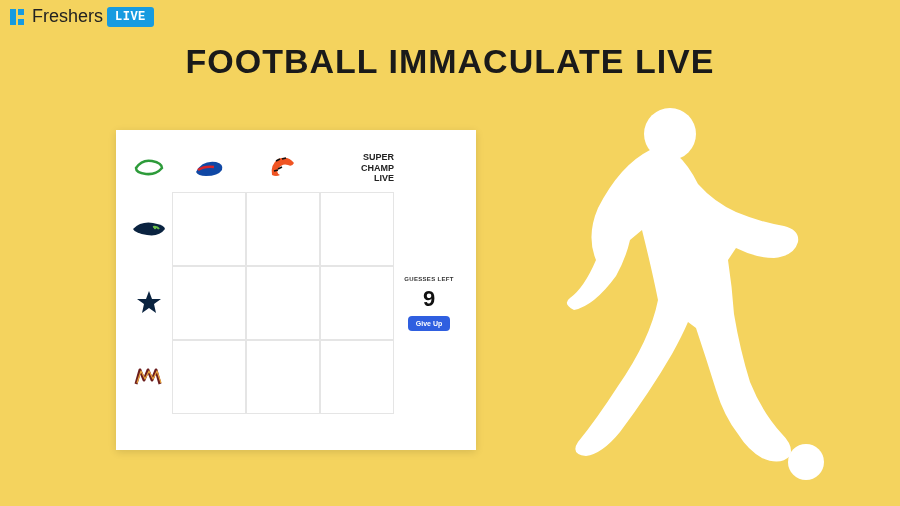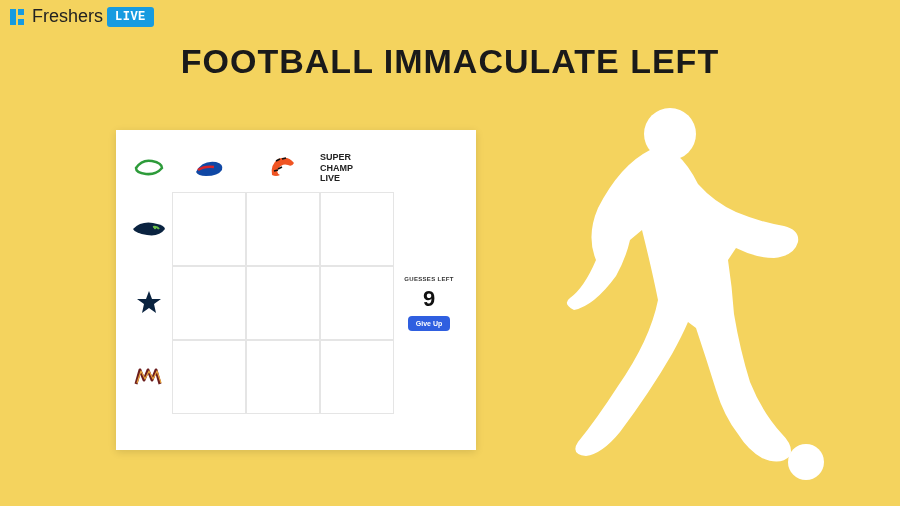--- a/index.html
+++ b/index.html
@@ -69,21 +69,21 @@
   gap: 0;
 }
 .corner-logo, .col-logo, .row-logo {
   display: flex;
   align-items: center;
   justify-content: center;
 }
 .col-text {
   display: flex;
   flex-direction: column;
-  align-items: flex-start;
+  align-items: flex-end;
   justify-content: center;
   font-size: 9px;
   font-weight: 700;
   line-height: 1.2;
   color: #222;
   text-align: center;
 }
 .cell {
   background: #fff;
   border: 1px solid #e5e5e5;
@@ -132,21 +132,21 @@
     <svg width="20" height="20" viewBox="0 0 20 20">
         <rect x="2" y="2" width="6" height="16" fill="#169be0"></rect>
         <rect x="10" y="2" width="6" height="6" fill="#169be0"></rect>
         <rect x="10" y="12" width="6" height="6" fill="#169be0"></rect>
       </svg>
   </span>
   <span class="logo-text">Freshers</span>
   <span class="logo-live">LIVE</span>
 </div>
 
-<div class="headline">FOOTBALL IMMACULATE LEFT</div>
+<div class="headline">FOOTBALL IMMACULATE LIVE</div>
 
 <div class="card">
   <div class="grid-wrap">
 
     <div class="corner-logo">
       <svg width="30" height="22" viewBox="0 0 30 22">
           <path d="M2 11 Q8 2 18 4 Q28 6 28 11 Q22 18 12 17 Q2 16 2 11 Z" fill="none" stroke="#2d9b3a" stroke-width="2.5"></path>
         </svg>
     </div>
     <div class="col-logo">

